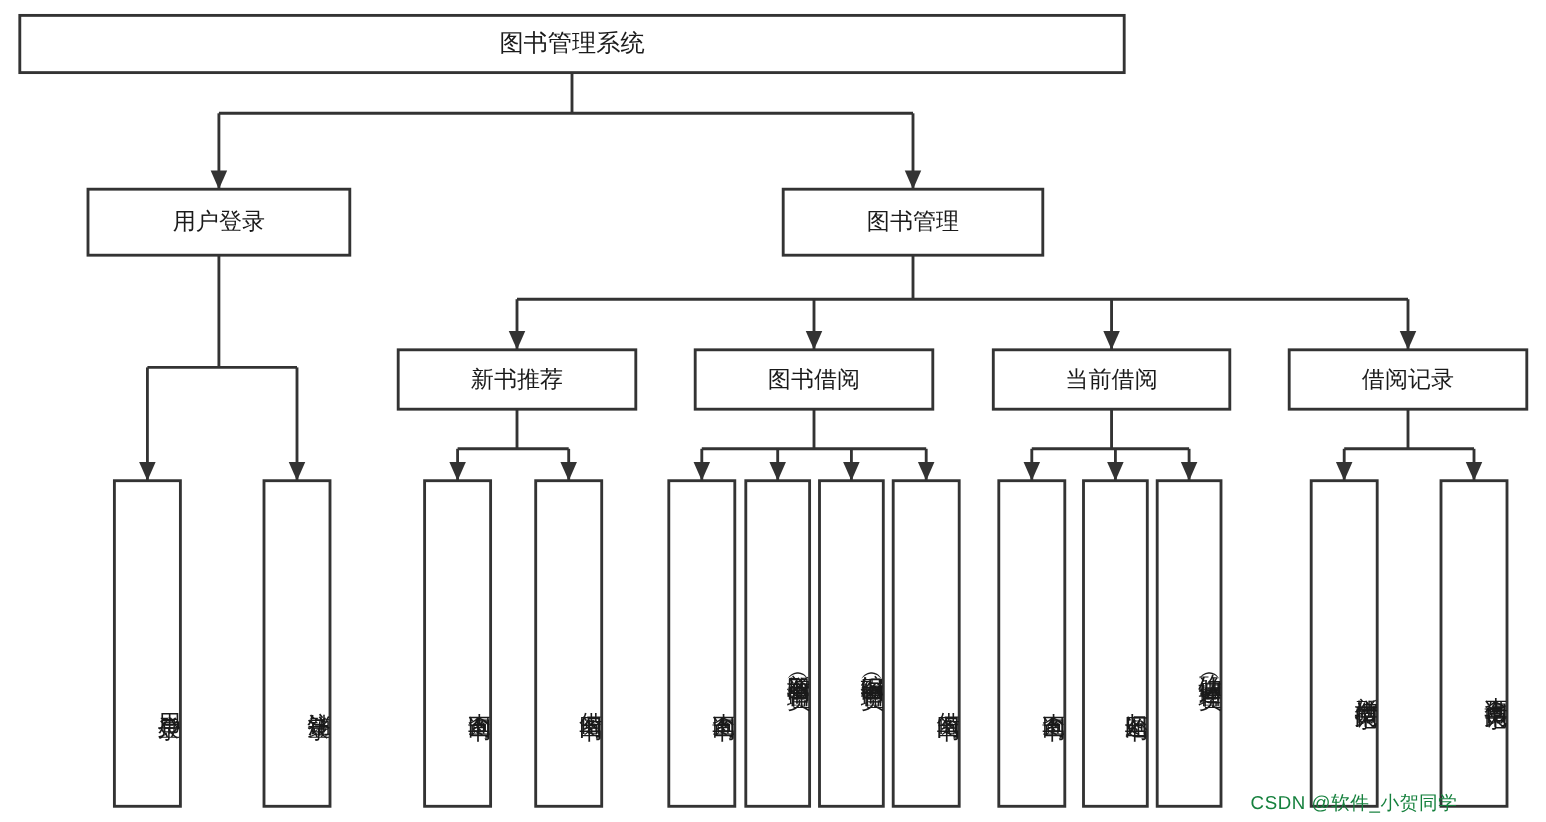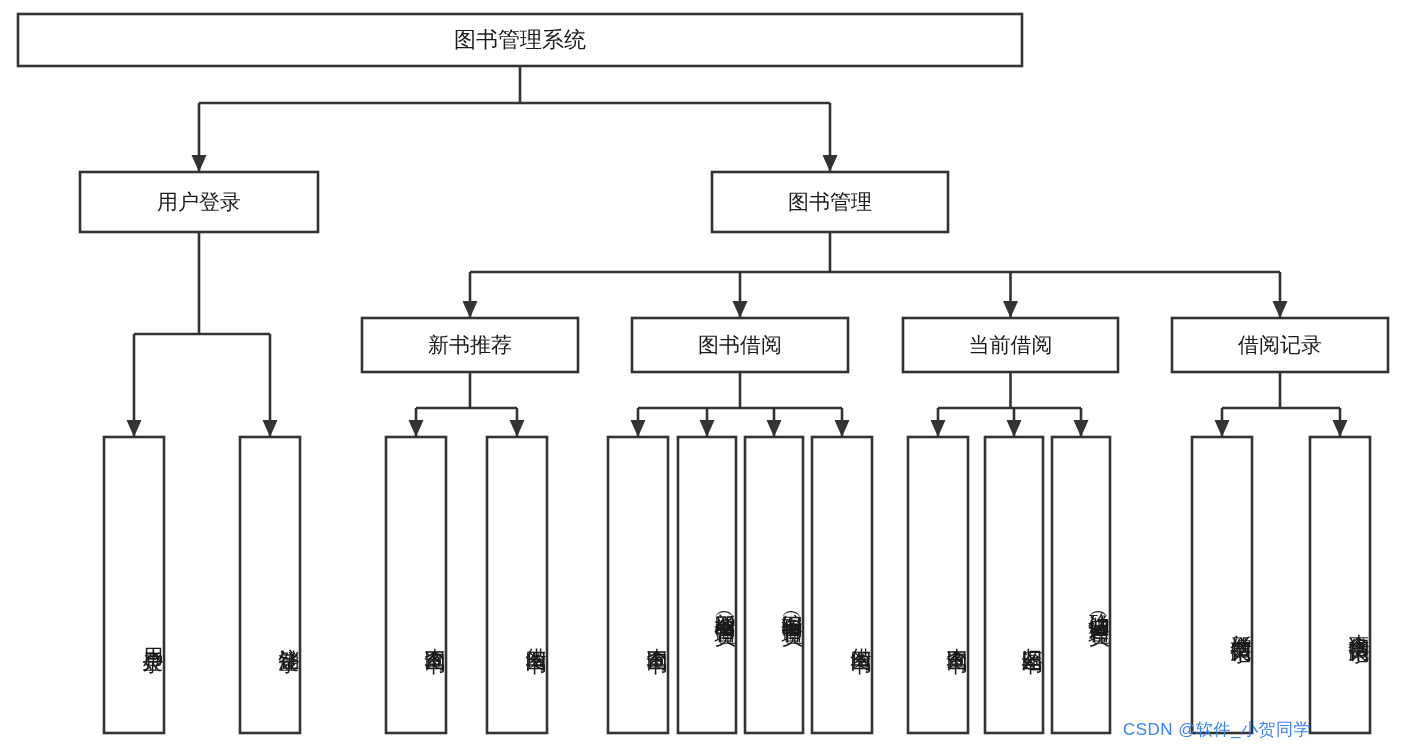--- a/index.html
+++ b/index.html
@@ -60,25 +60,25 @@
     letter-spacing: 2px;
     line-height: 1;
     white-space: nowrap;
     display: flex;
     align-items: flex-start;
     justify-content: center;
     pointer-events: none;
   }
   .watermark {
     position: absolute;
-    right: 20px;
+    right: 6px;
     bottom: 6px;
     font-family: "Liberation Sans", "DejaVu Sans", sans-serif;
     font-size: 17px;
-    color: #3b82f6;
+    color: #15803d;
     letter-spacing: 0.5px;
     white-space: nowrap;
   }
 </style>
 </head>
 <body>
 
 <div id="diagram-root">
   <svg class="diagram" viewBox="0 0 1405 747">
     <g id="connector-layer">

